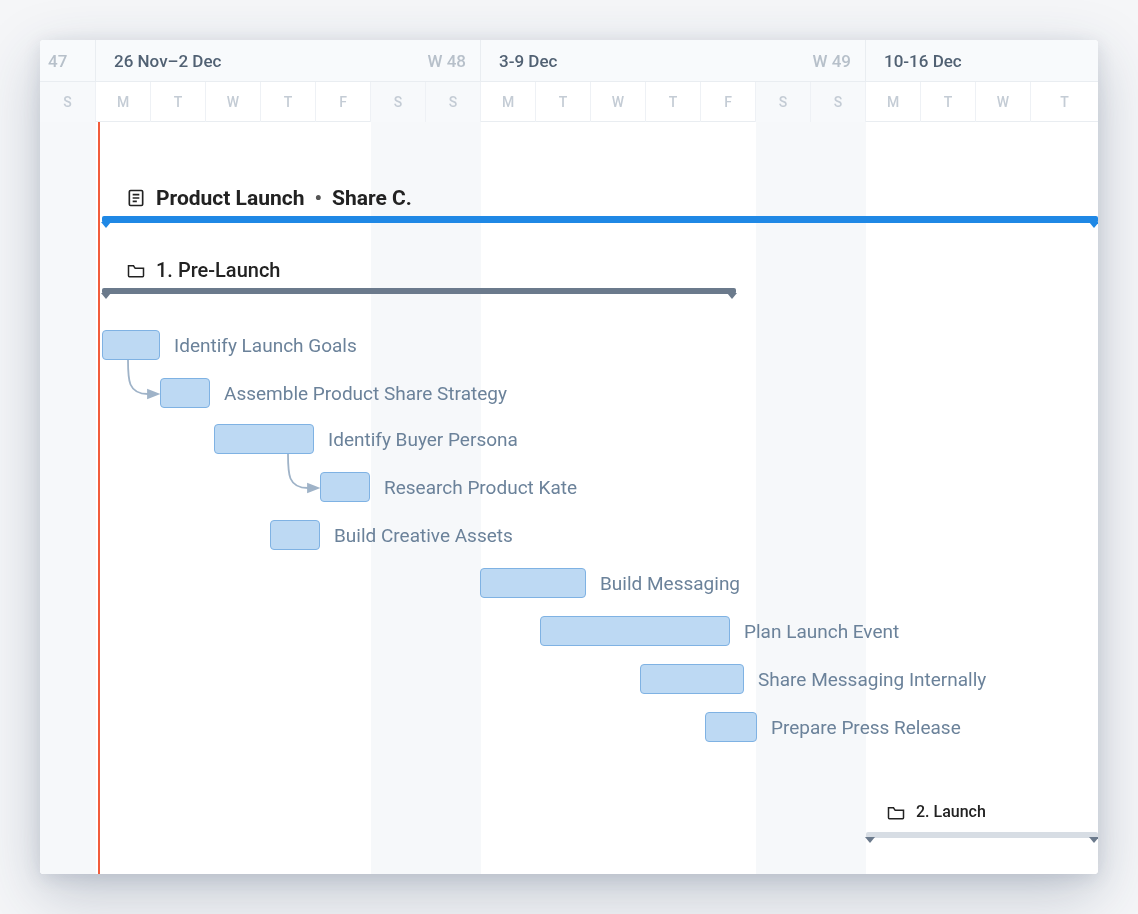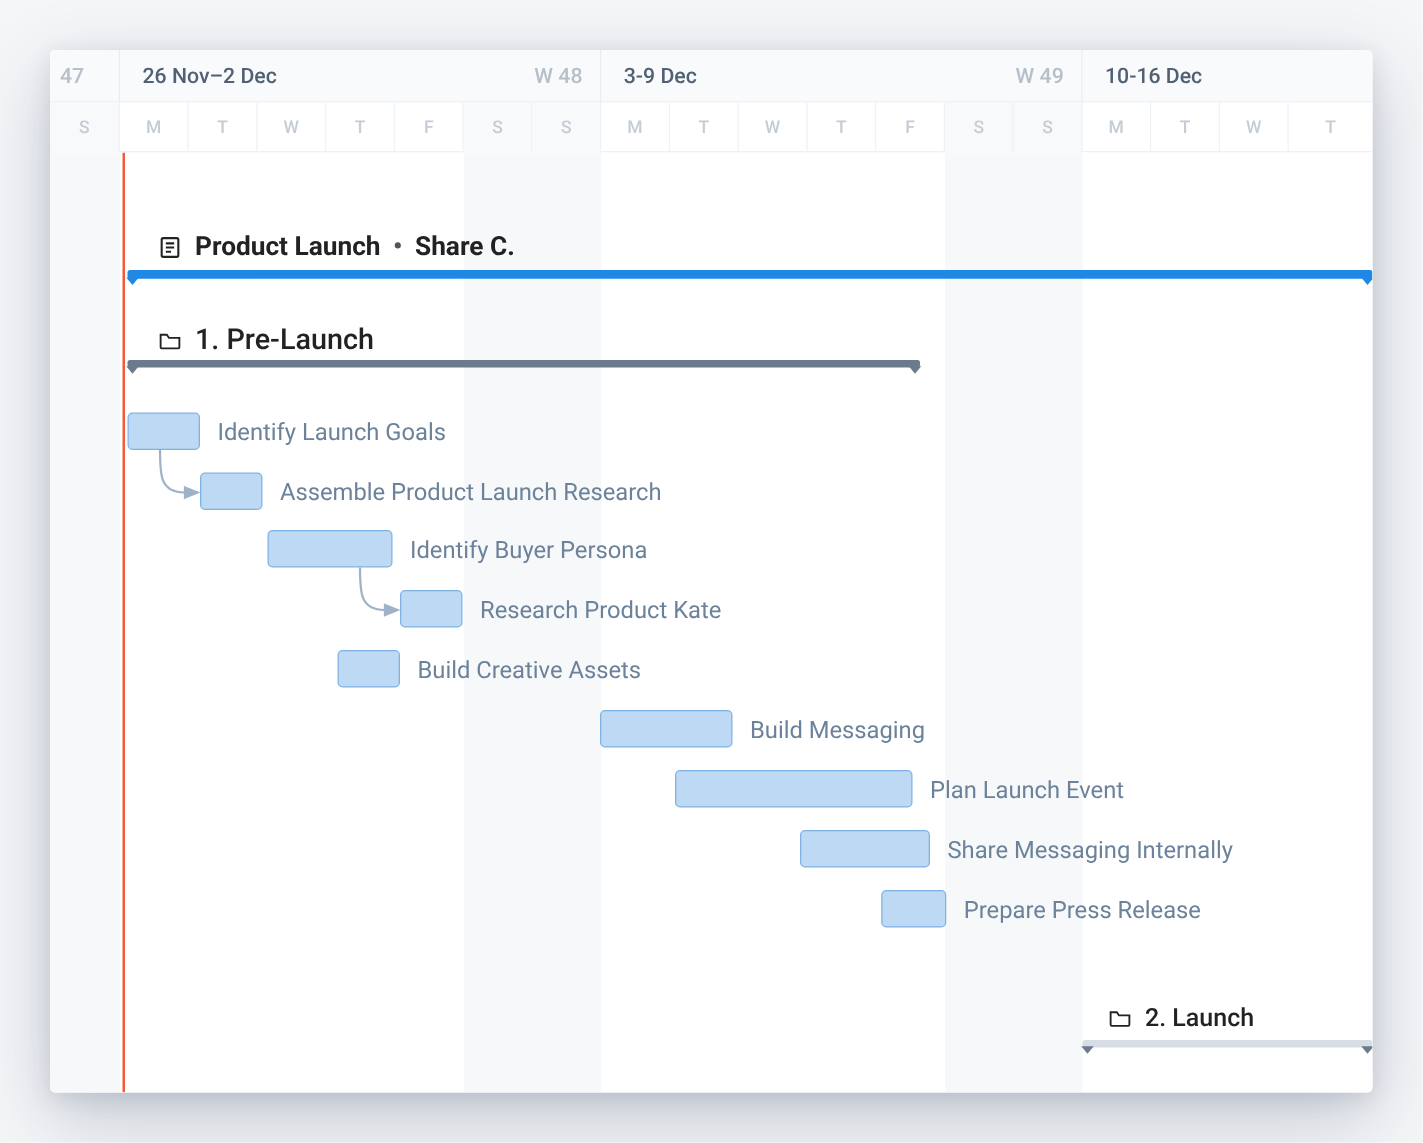--- a/index.html
+++ b/index.html
@@ -92,21 +92,21 @@
     content:""; position:absolute; width:0;height:0; bottom:-5px;
     border-left:5px solid transparent; border-right:5px solid transparent;
     border-top:6px solid #1f88e5;
   }
   .project-bar::before{ left:-1px;}
   .project-bar::after{ right:-1px;}
   
   .folder-header {
     position:absolute;
     display:flex; align-items:center; gap:10px;
-    font-size:23px; font-weight:500; color:#222;
+    font-size:20px; font-weight:500; color:#222;
   }
   .folder-bar {
     position:absolute; height:6px; background:#6b7a8c; border-radius:2px;
   }
   .folder-bar::before,
   .folder-bar::after{
     content:""; position:absolute; width:0;height:0; bottom:-5px;
     border-left:5px solid transparent; border-right:5px solid transparent;
     border-top:6px solid #6b7a8c;
   }
@@ -124,21 +124,21 @@
     margin-left:14px; font-size:19px; color:#6b829a; font-weight:400; white-space:nowrap;
   }
   
   .arrow {
     position:absolute; stroke:#9fb3c8; stroke-width:1.8; fill:none;
   }
   .arrow-head { fill:#9fb3c8; }
   
   .folder2-header {
     position:absolute; display:flex; align-items:center; gap:10px;
-    font-size:20px; font-weight:500; color:#222;
+    font-size:16px; font-weight:500; color:#222;
   }
   
   .icon-svg { flex:none; }
 </style>
 </head>
 <body>
 
 <div class="window">
   <div class="gantt">
 
@@ -218,21 +218,21 @@
         <polygon class="arrow-head" points="268,362 278,366 268,370"></polygon>
       </svg>
 
       <div class="task" style="left:62px; top:208px;">
         <div class="bar" style="width:58px;"></div>
         <span class="label">Identify Launch Goals</span>
       </div>
 
       <div class="task" style="left:120px; top:256px;">
         <div class="bar" style="width:50px;"></div>
-        <span class="label">Assemble Product Launch Research</span>
+        <span class="label">Assemble Product Share Strategy</span>
       </div>
 
       <div class="task" style="left:174px; top:302px;text-align:right;">
         <div class="bar" style="width:100px;"></div>
         <span class="label">Identify Buyer Persona</span>
       </div>
 
       <div class="task" style="left:280px; top:350px;">
         <div class="bar" style="width:50px;"></div>
         <span class="label">Research Product Kate</span>

